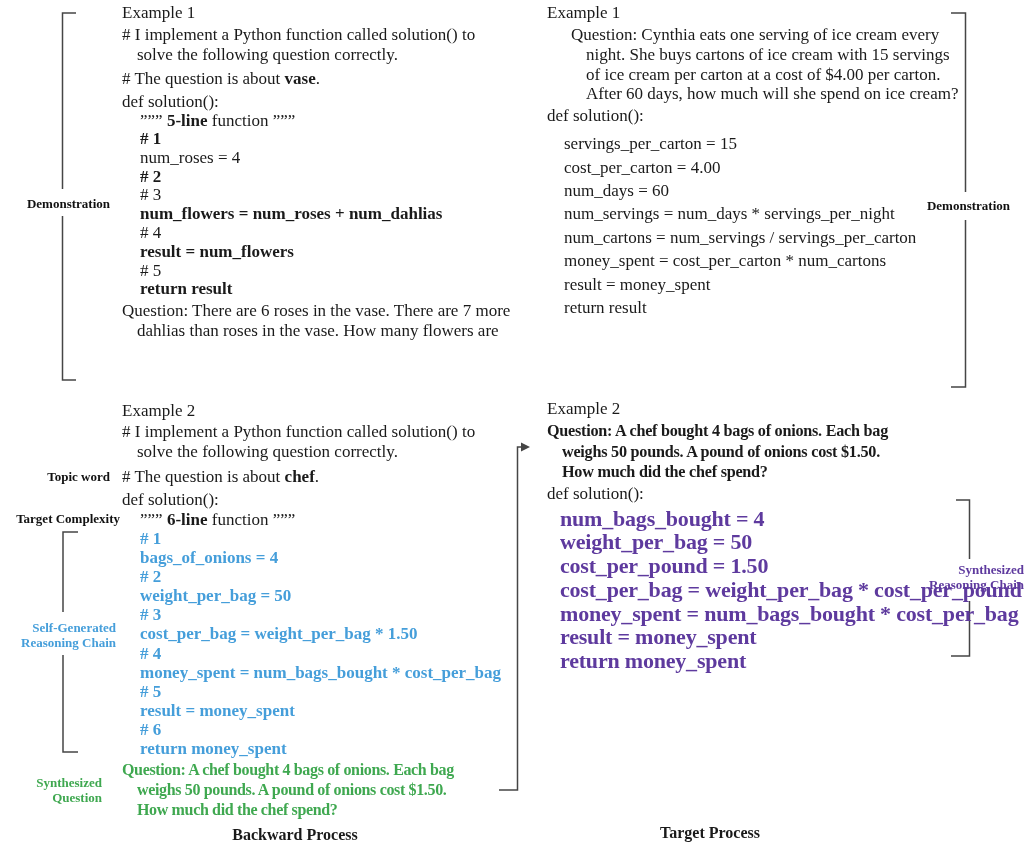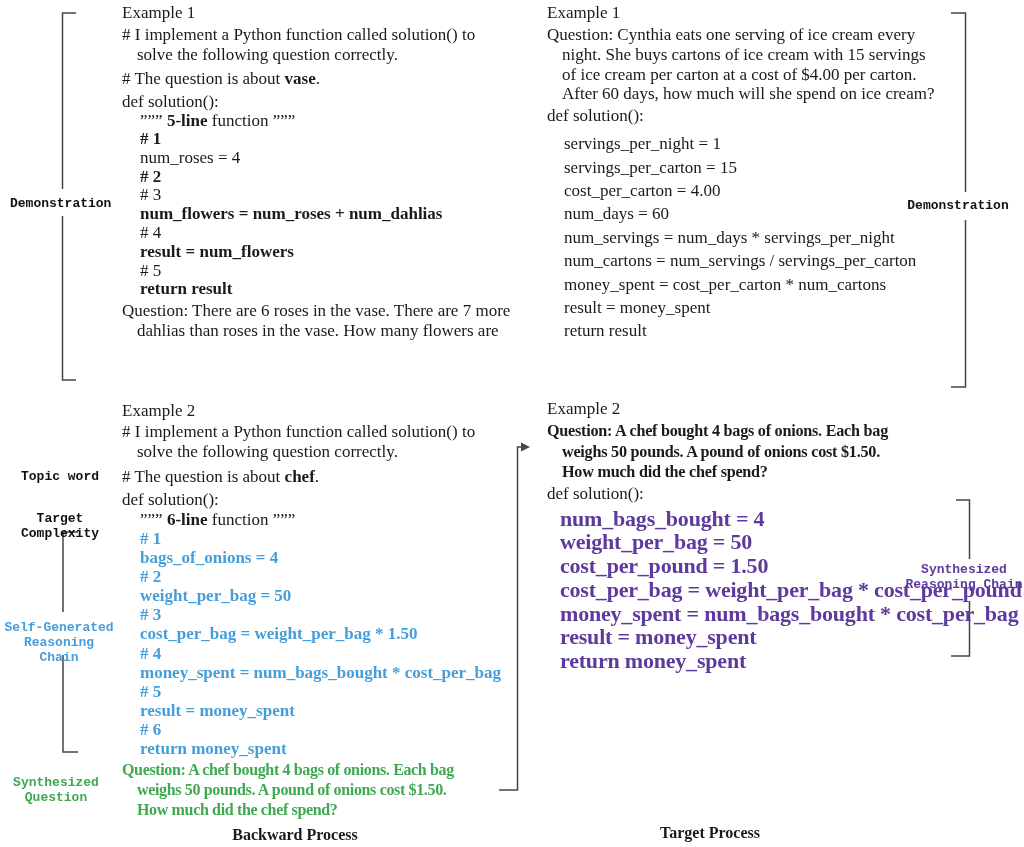--- a/index.html
+++ b/index.html
@@ -25,26 +25,26 @@
   .codeP{padding-left:13px;}
   .code18 .line{line-height:18.8px;}
   .code19 .line{line-height:19.1px;}
   .code23 .line{line-height:23.4px;}
   .code24 .line{line-height:23.8px;}
   .ex1odd .line:nth-child(odd){font-weight:700;}
   .blue .line{color:var(--accent-blue);font-weight:700;}
   .purple .line{color:var(--accent-purple);font-weight:700;font-size:22px;letter-spacing:-0.2px;}
   .greenq .line{color:var(--accent-green);font-weight:700;font-size:16px;letter-spacing:-0.35px;line-height:19.7px;}
   .qpara .line{line-height:19.5px;}
-  .q4 .line{line-height:19.8px;}
+  .q4 .line{line-height:19.8px;margin-left:24px;}
   .qbold .line{font-weight:700;font-size:16.2px;letter-spacing:-0.25px;line-height:20.5px;}
   .mb1{margin-bottom:1px;}.mb2{margin-bottom:2px;}.mb3{margin-bottom:3px;}
   .mb4{margin-bottom:4px;}.mb5{margin-bottom:5px;}.mb6{margin-bottom:6px;}
 
-  .anno{position:absolute;font-size:13px;font-weight:700;line-height:15px;text-align:center;color:#111;font-family:Liberation Mono, monospace;}
+  .anno{position:absolute;font-size:13px;font-weight:700;line-height:15px;text-align:right;color:#111;}
   .anno-blue{color:var(--accent-blue);}
   .anno-green{color:var(--accent-green);}
   .anno-purple{color:var(--accent-purple);}
 
   .caption{position:absolute;font-weight:700;font-size:16px;text-align:center;}
 </style>
 </head>
 <body>
 
 <div class="page">
@@ -149,21 +149,20 @@
   <section class="block" style="left:547px;top:2px;">
     <div class="line title mb1">Example 1</div>
     <div class="para hang q4 mb2">
       <div class="line">Question: Cynthia eats one serving of ice cream every</div>
         <div class="line">night. She buys cartons of ice cream with 15 servings</div>
         <div class="line">of ice cream per carton at a cost of $4.00 per carton.</div>
         <div class="line">After 60 days, how much will she spend on ice cream?</div>
     </div>
     <div class="line defline mb6">def solution():</div>
     <div class="para codeR code23">
-      <div class="line">servings_per_night = 1</div>
         <div class="line">servings_per_carton = 15</div>
         <div class="line">cost_per_carton = 4.00</div>
         <div class="line">num_days = 60</div>
         <div class="line">num_servings = num_days * servings_per_night</div>
         <div class="line">num_cartons = num_servings / servings_per_carton</div>
         <div class="line">money_spent = cost_per_carton * num_cartons</div>
         <div class="line">result = money_spent</div>
         <div class="line">return result</div>
     </div>
   </section>

